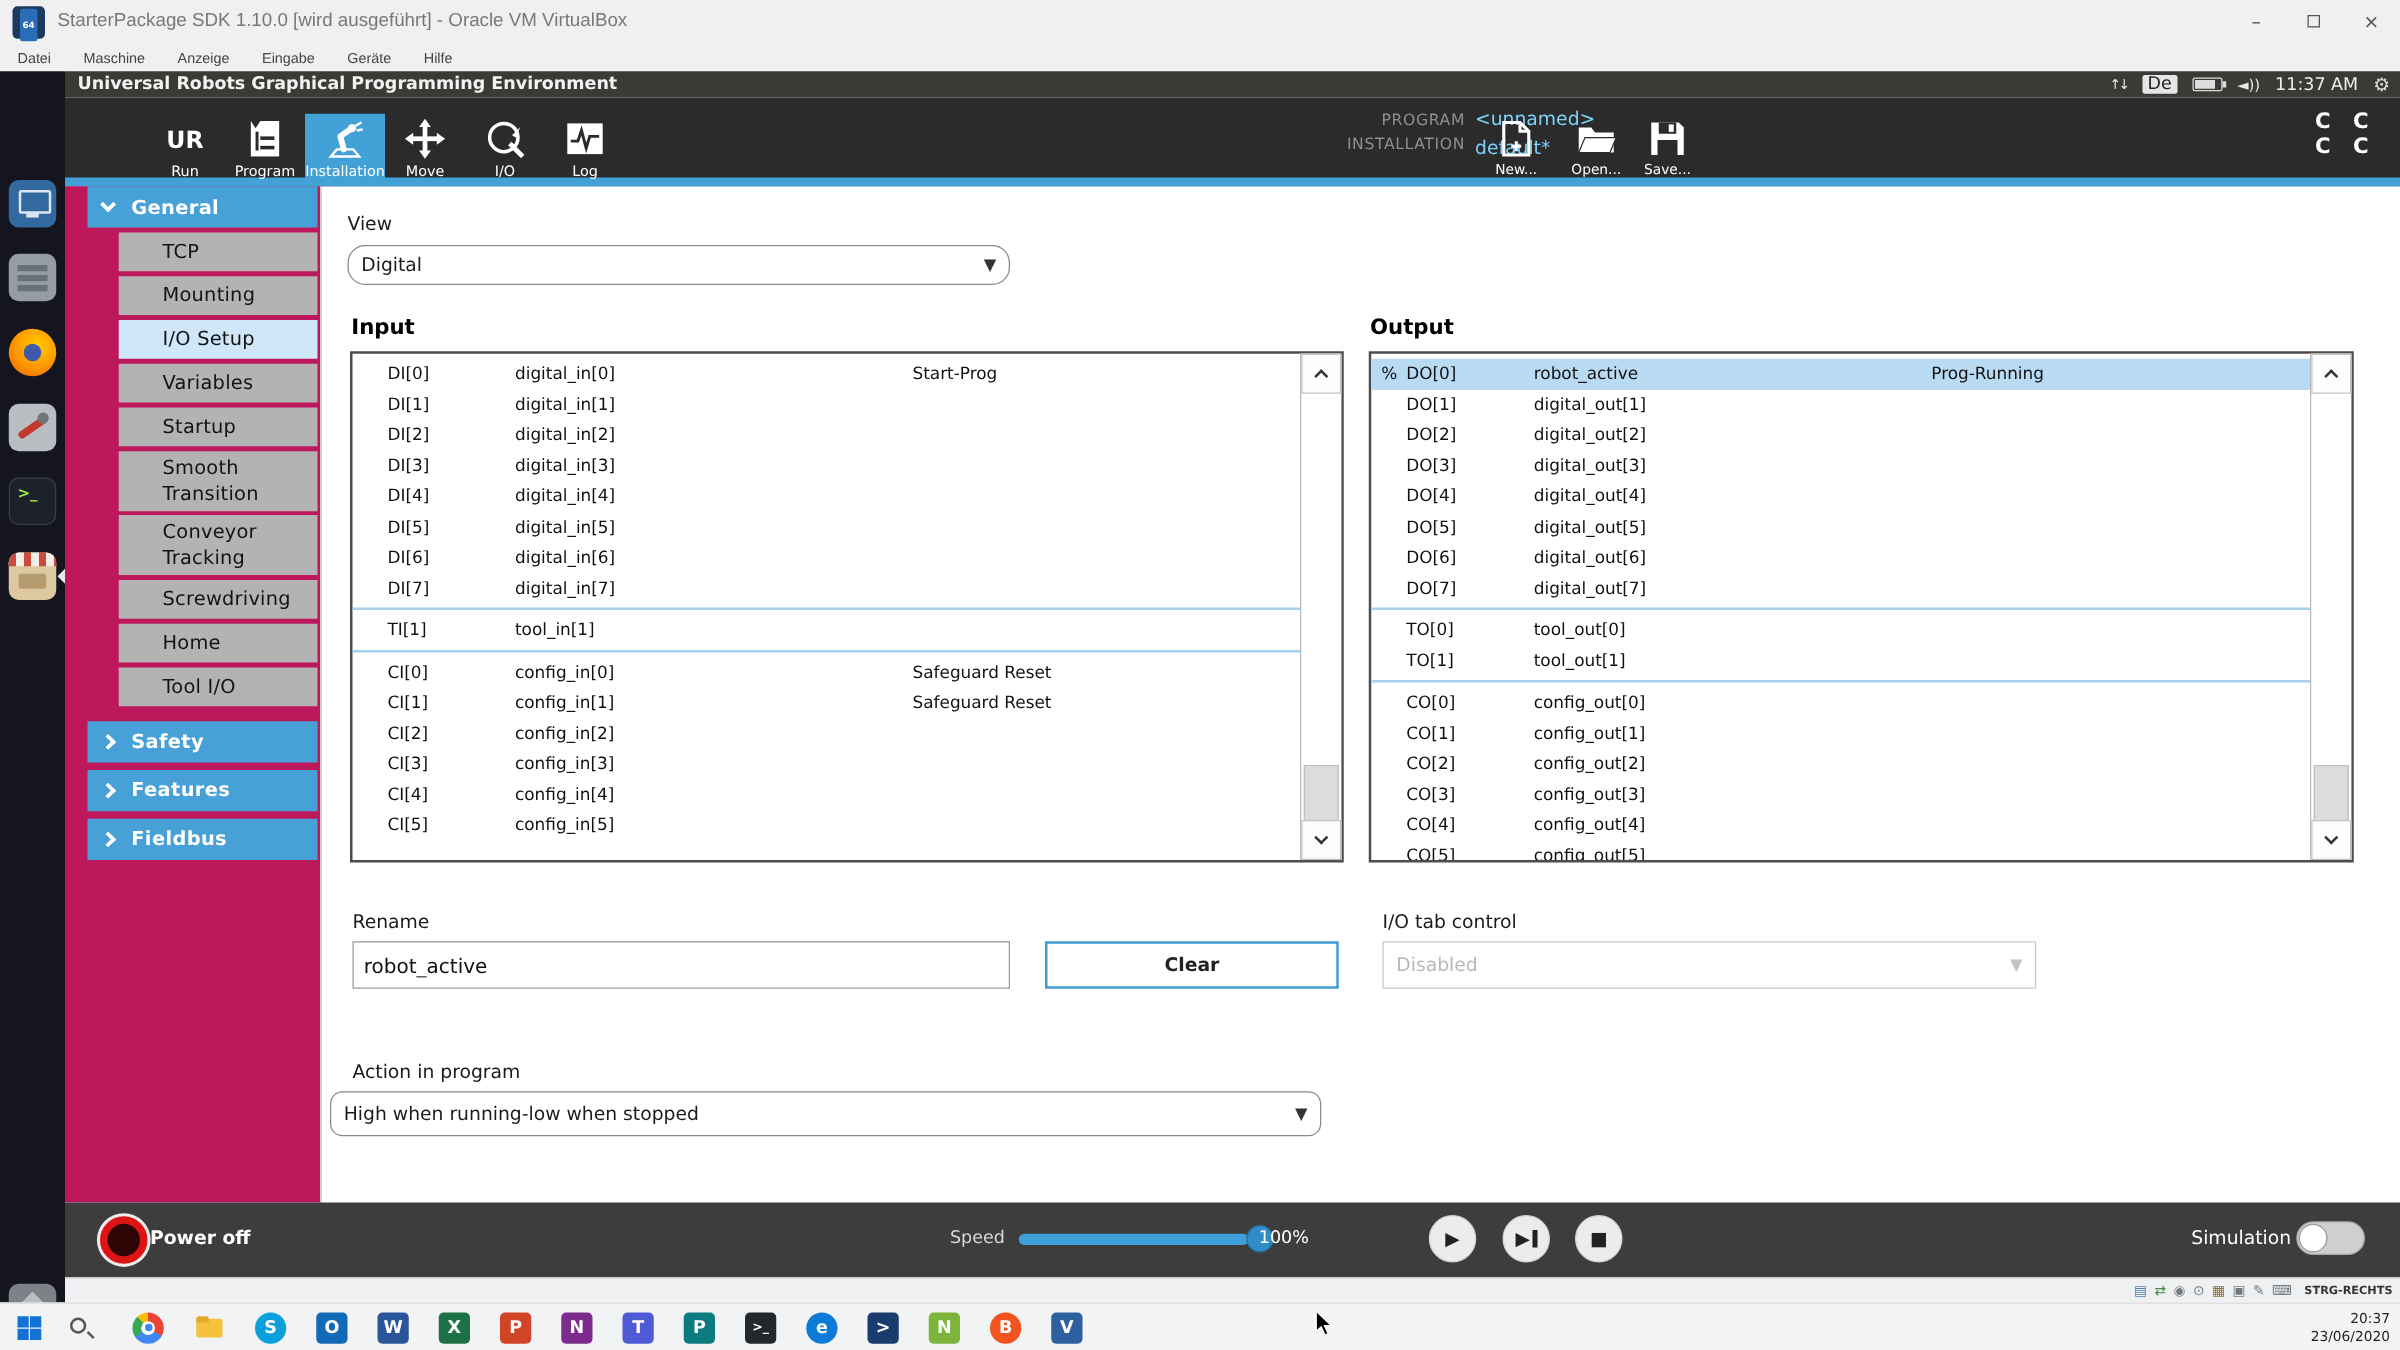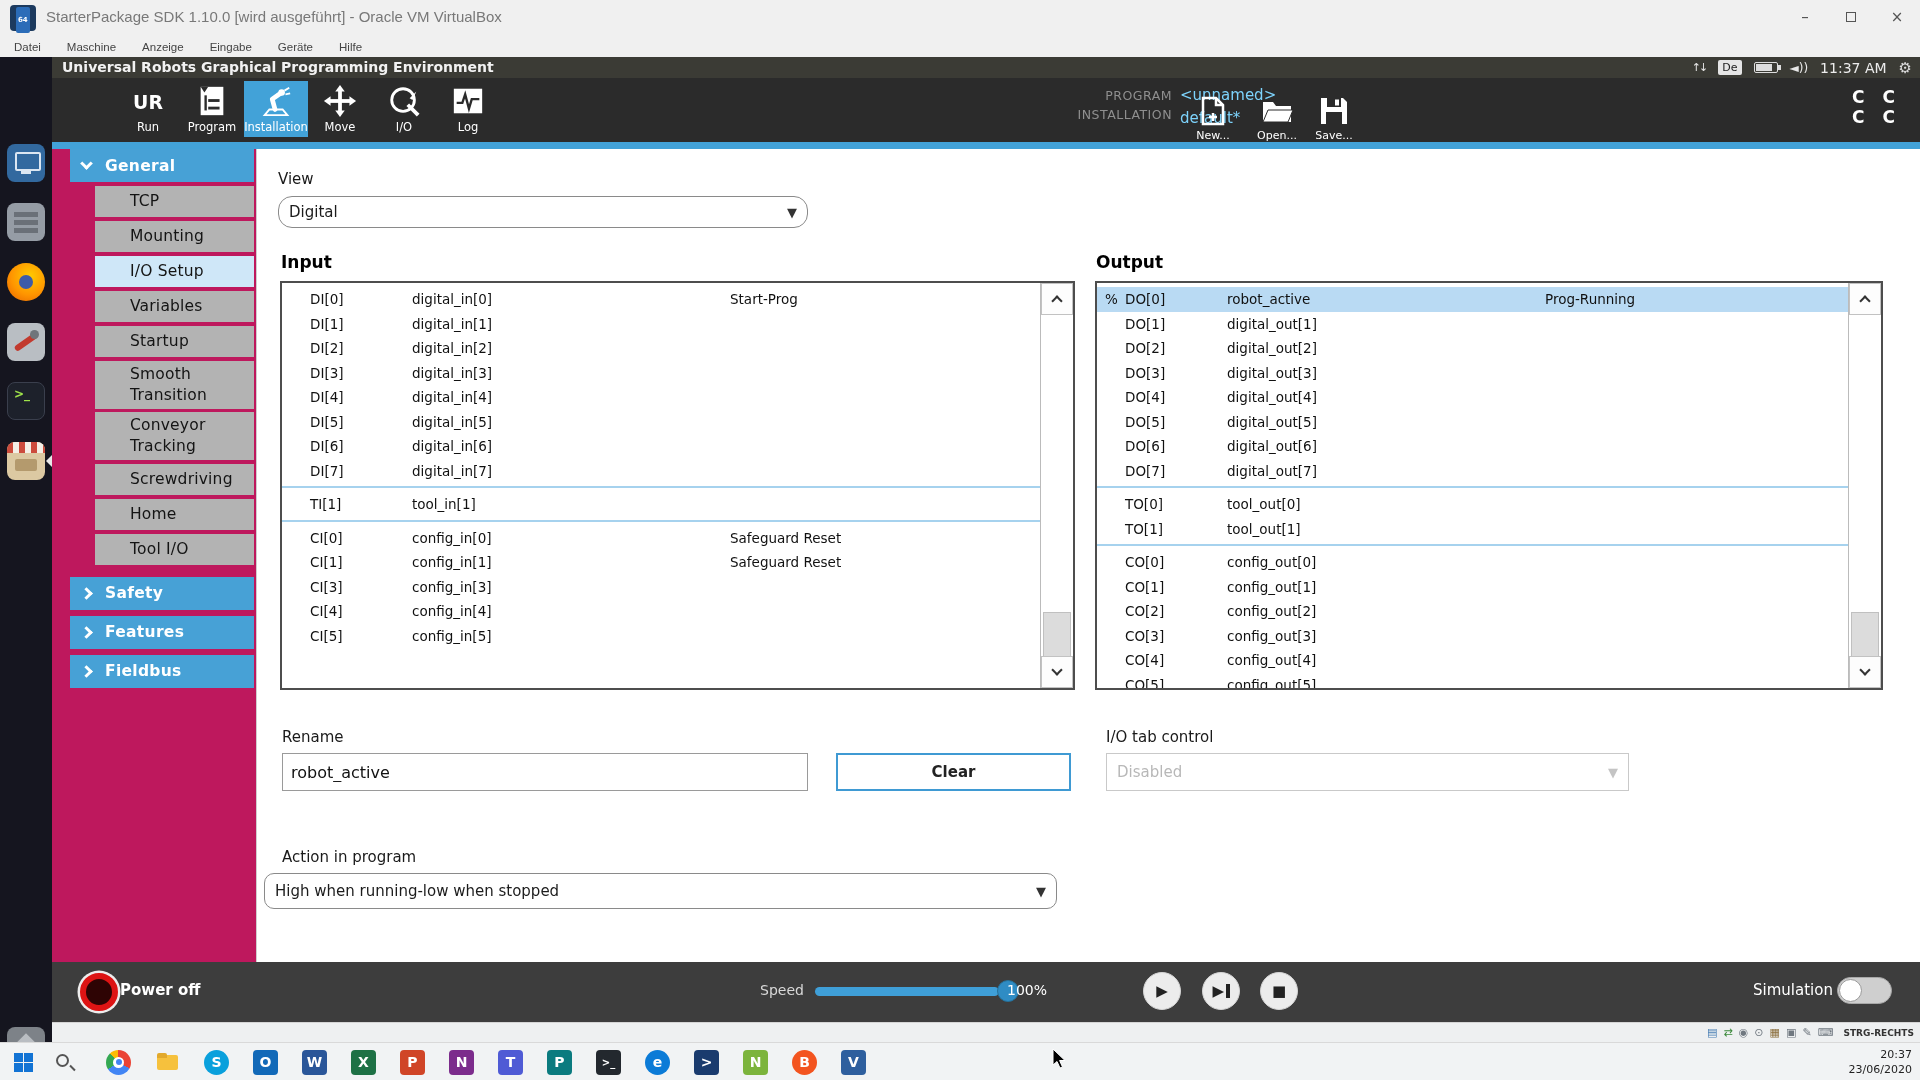--- a/index.html
+++ b/index.html
@@ -33,31 +33,31 @@
     background:repeating-linear-gradient(90deg,#cc4b3c 0 6px,#f4efe6 6px 12px);}
   .di-package:after{content:"";position:absolute;left:8px;top:17px;width:22px;height:12px;background:#b49a6d;border-radius:2px;}
   .di-cube{background:#7d8288;} .di-cube:before{content:"";position:absolute;left:10px;top:10px;width:18px;height:18px;background:#b9bdc2;transform:rotate(45deg);}
   .dock-active-marker{left:46px;top:398px;width:0;height:0;border-top:6px solid transparent;border-bottom:6px solid transparent;border-right:6px solid #e8e8e8;}
 
   
   .ur-envbar{left:52px;top:57px;width:1868px;height:21px;background:#3b3b35;color:#efefef;}
   .ur-envtitle{left:10px;top:2px;font-size:14px;font-weight:bold;color:#f2f2f2;}
   .env-right{position:absolute;right:8px;top:0;height:21px;display:flex;align-items:center;gap:12px;}
   .updown{color:#e8e8e8;font-size:11px;letter-spacing:-2px;}
-  .de-badge{background:#e6e6e6;color:#222;font-size:11px;border-radius:2px;padding:0 4px;line-height:15px;}
+  .de-badge{background:#e6e6e6;color:#222;font-size:14px;border-radius:2px;padding:0 4px;line-height:15px;}
   .battery{width:24px;height:11px;border:1.5px solid #ddd;border-radius:2px;position:relative;}
   .battery:before{content:"";position:absolute;left:1px;top:1px;bottom:1px;width:16px;background:#ddd;}
   .battery:after{content:"";position:absolute;right:-4px;top:2px;width:2.5px;height:5px;background:#ddd;}
   .speaker{color:#e8e8e8;font-size:12px;}
   .env-clock{font-size:14px;color:#ececec;}
   .gear{color:#ddd;font-size:15px;}
 
   
   .ur-header{left:52px;top:78px;width:1868px;height:71px;background:#2b2b2b;border-bottom:7px solid #42a2d8;}
-  .tab{position:absolute;top:3px;width:64px;height:56px;display:flex;flex-direction:column;align-items:center;justify-content:flex-end;padding-bottom:3px;gap:2px;}
+  .tab{position:absolute;top:13px;width:64px;height:56px;display:flex;flex-direction:column;align-items:center;justify-content:flex-end;padding-bottom:3px;gap:2px;}
   .tab.active{background:#42a2d8;}
   .tab .tlabel{font-size:11.5px;color:#fff;}
   .tab svg{display:block;}
   .proginfo{position:absolute;left:900px;top:10px;width:220px;}
   .prow{display:flex;justify-content:flex-end;align-items:baseline;margin-bottom:4px;}
   .plabel{font-size:12.5px;color:#8f8f8f;letter-spacing:.5px;}
   .proginfo-values{position:absolute;left:1128px;top:8px;}
   .pvalue{font-size:15px;color:#7dd3fc;margin-bottom:5px;}
   .filebtn{position:absolute;top:6px;width:58px;height:58px;display:flex;flex-direction:column;align-items:center;justify-content:flex-end;gap:3px;}
   .filebtn .tlabel{font-size:11px;color:#fff;}
@@ -365,20 +365,24 @@
           <span class="c-id">CI[0]</span>
           <span class="c-name">config_in[0]</span>
           <span class="c-act">Safeguard Reset</span>
         </div>
         <div class="io-row">
           <span class="c-id">CI[1]</span>
           <span class="c-name">config_in[1]</span>
           <span class="c-act">Safeguard Reset</span>
         </div>
         <div class="io-row">
+          <span class="c-id">CI[2]</span>
+          <span class="c-name">config_in[2]</span>
+        </div>
+        <div class="io-row">
           <span class="c-id">CI[3]</span>
           <span class="c-name">config_in[3]</span>
         </div>
         <div class="io-row">
           <span class="c-id">CI[4]</span>
           <span class="c-name">config_in[4]</span>
         </div>
         <div class="io-row">
           <span class="c-id">CI[5]</span>
           <span class="c-name">config_in[5]</span>

